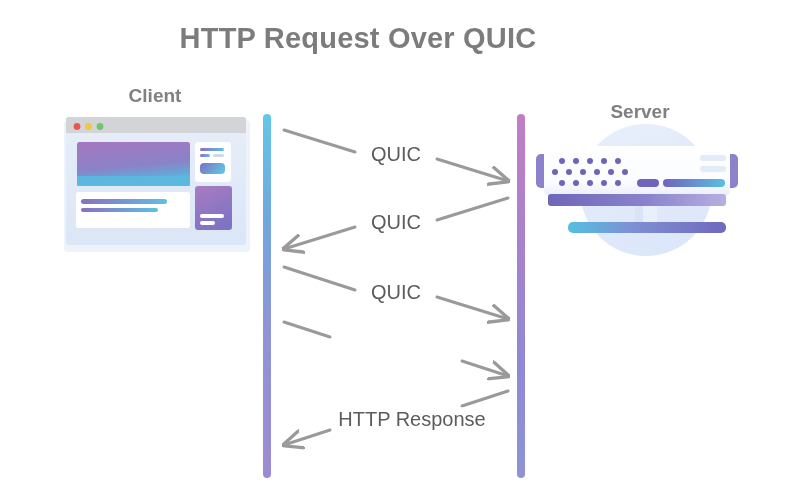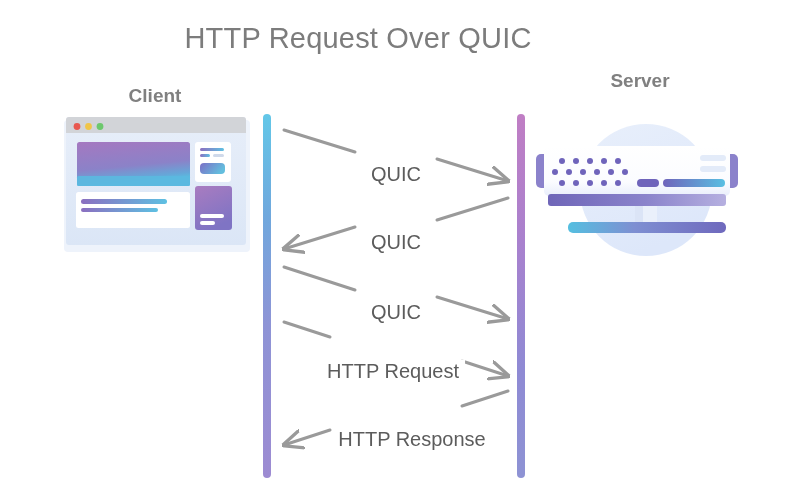--- a/index.html
+++ b/index.html
@@ -24,36 +24,36 @@
   }
 
   
   .title {
     position: absolute;
     top: 22px;
     left: 0;
     width: 716px;
     text-align: center;
     font-size: 29px;
-    font-weight: 400;
+    font-weight: 700;
     color: #7c7c7c;
     letter-spacing: 0.2px;
   }
 
   
   .col-label {
     position: absolute;
     font-size: 19px;
     font-weight: 700;
     color: #808080;
     text-align: center;
     width: 200px;
   }
   .col-label.client { left: 55px;  top: 85px; text-align: center; }
-  .col-label.server { left: 540px; top: 70px; }
+  .col-label.server { left: 540px; top: 101px; }
 
   
   .client-illustration {
     position: absolute;
     left: 62px;
     top: 114px;
     width: 190px;
     height: 140px;
   }
   .server-illustration {
@@ -89,21 +89,20 @@
     pointer-events: none;
   }
   .msg-label {
     position: absolute;
     font-size: 20px;
     color: #5c5c5c;
     white-space: nowrap;
     transform: translate(-50%, -50%);
     background: #ffffff;
     padding: 0 6px;
-    margin-top: 20px;
   }
 </style>
 </head>
 <body>
 
 <div class="canvas">
 
   <div class="title">HTTP Request Over QUIC</div>
 
   <div class="col-label client">Client</div>
@@ -260,16 +259,15 @@
       <line x1="462" y1="361" x2="508" y2="376" marker-end="url(#arrowR)"></line>
 
       <line x1="508" y1="391" x2="462" y2="406"></line>
       <line x1="330" y1="430" x2="284" y2="445" marker-end="url(#arrowR)"></line>
     </g>
   </svg>
 
   <div class="msg-label" style="left:396px; top:154px;">QUIC</div>
   <div class="msg-label" style="left:396px; top:222px;">QUIC</div>
   <div class="msg-label" style="left:396px; top:292px;">QUIC</div>
-  <div class="msg-label" style="left:393px; top:351px;">HTTP Request</div>
   <div class="msg-label" style="left:412px; top:419px;">HTTP Response</div>
 
 </div>
 
 </body></html>

